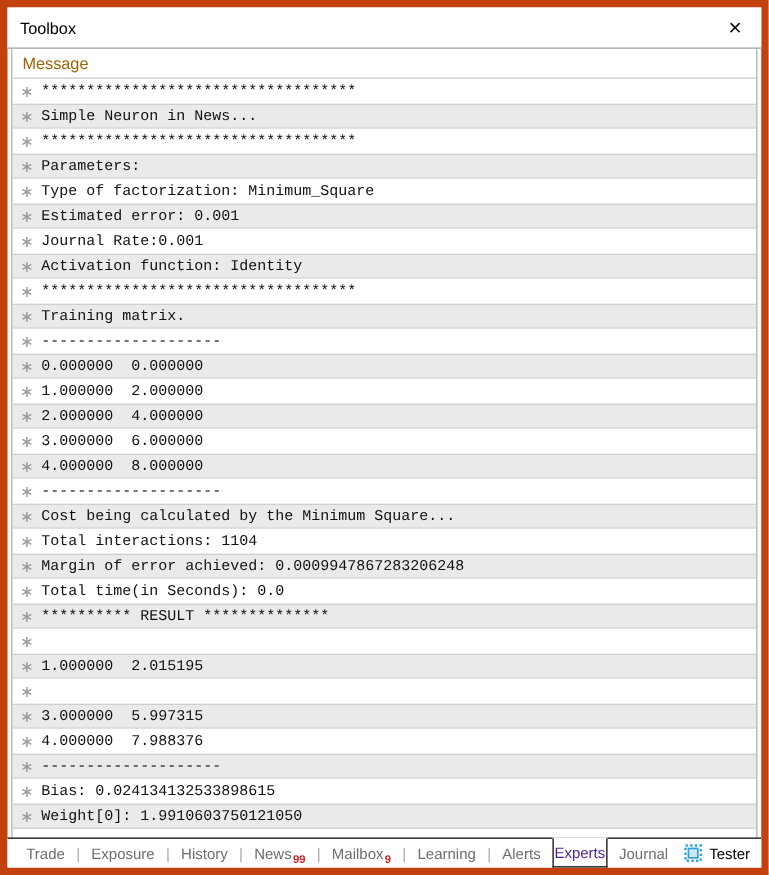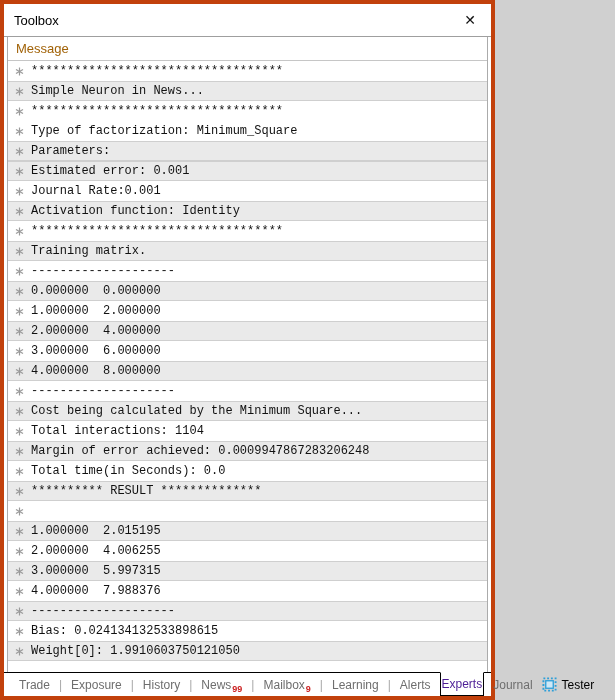--- a/index.html
+++ b/index.html
@@ -1,22 +1,22 @@
 <!DOCTYPE html>
 <html><head>
 <meta charset="utf-8">
 <style>
   * { box-sizing: border-box; margin: 0; padding: 0; }
   html,body { background:#d0d0d0; }
   body { font-family: "Liberation Sans", sans-serif; }
 
   .window {
-    width: 495px; height: 700px;
-    background: #fff;
-    border: 4px solid #c2410c;
+    width: 615px; height: 700px;
+    background: #fff;
+    border: 6px solid #c2410c;
     display: flex; flex-direction: column;
     position: relative;
   }
 
   
   .titlebar {
     height: 33px; flex: 0 0 33px;
     background: #fff;
     border-bottom: 1px solid #9f9f9f;
     display: flex; align-items: center;
@@ -147,20 +147,33 @@
         <g stroke="#9a9a9a" stroke-width="1.2">
           <line x1="4.5" y1="0.5" x2="4.5" y2="8.5"></line>
           <line x1="1" y1="2.5" x2="8" y2="6.5"></line>
           <line x1="8" y1="2.5" x2="1" y2="6.5"></line>
         </g>
       </svg>
     </span>
     <span class="row-text">***********************************</span>
   </div>
 
+  <div class="row shade">
+    <span class="row-icon">
+      <svg width="9" height="9" viewBox="0 0 9 9">
+        <g stroke="#9a9a9a" stroke-width="1.2">
+          <line x1="4.5" y1="0.5" x2="4.5" y2="8.5"></line>
+          <line x1="1" y1="2.5" x2="8" y2="6.5"></line>
+          <line x1="8" y1="2.5" x2="1" y2="6.5"></line>
+        </g>
+      </svg>
+    </span>
+    <span class="row-text">Parameters:</span>
+  </div>
+
   <div class="row">
     <span class="row-icon">
       <svg width="9" height="9" viewBox="0 0 9 9">
         <g stroke="#9a9a9a" stroke-width="1.2">
           <line x1="4.5" y1="0.5" x2="4.5" y2="8.5"></line>
           <line x1="1" y1="2.5" x2="8" y2="6.5"></line>
           <line x1="8" y1="2.5" x2="1" y2="6.5"></line>
         </g>
       </svg>
     </span>
@@ -170,33 +183,20 @@
   <div class="row shade">
     <span class="row-icon">
       <svg width="9" height="9" viewBox="0 0 9 9">
         <g stroke="#9a9a9a" stroke-width="1.2">
           <line x1="4.5" y1="0.5" x2="4.5" y2="8.5"></line>
           <line x1="1" y1="2.5" x2="8" y2="6.5"></line>
           <line x1="8" y1="2.5" x2="1" y2="6.5"></line>
         </g>
       </svg>
     </span>
-    <span class="row-text">Parameters:</span>
-  </div>
-
-  <div class="row shade">
-    <span class="row-icon">
-      <svg width="9" height="9" viewBox="0 0 9 9">
-        <g stroke="#9a9a9a" stroke-width="1.2">
-          <line x1="4.5" y1="0.5" x2="4.5" y2="8.5"></line>
-          <line x1="1" y1="2.5" x2="8" y2="6.5"></line>
-          <line x1="8" y1="2.5" x2="1" y2="6.5"></line>
-        </g>
-      </svg>
-    </span>
     <span class="row-text">Estimated error: 0.001</span>
   </div>
 
   <div class="row">
     <span class="row-icon">
       <svg width="9" height="9" viewBox="0 0 9 9">
         <g stroke="#9a9a9a" stroke-width="1.2">
           <line x1="4.5" y1="0.5" x2="4.5" y2="8.5"></line>
           <line x1="1" y1="2.5" x2="8" y2="6.5"></line>
           <line x1="8" y1="2.5" x2="1" y2="6.5"></line>
@@ -429,21 +429,20 @@
   <div class="row">
     <span class="row-icon">
       <svg width="9" height="9" viewBox="0 0 9 9">
         <g stroke="#9a9a9a" stroke-width="1.2">
           <line x1="4.5" y1="0.5" x2="4.5" y2="8.5"></line>
           <line x1="1" y1="2.5" x2="8" y2="6.5"></line>
           <line x1="8" y1="2.5" x2="1" y2="6.5"></line>
         </g>
       </svg>
     </span>
-    <span class="row-text">2.000000  4.006255</span>
   </div>
 
   <div class="row shade">
     <span class="row-icon">
       <svg width="9" height="9" viewBox="0 0 9 9">
         <g stroke="#9a9a9a" stroke-width="1.2">
           <line x1="4.5" y1="0.5" x2="4.5" y2="8.5"></line>
           <line x1="1" y1="2.5" x2="8" y2="6.5"></line>
           <line x1="8" y1="2.5" x2="1" y2="6.5"></line>
         </g>

